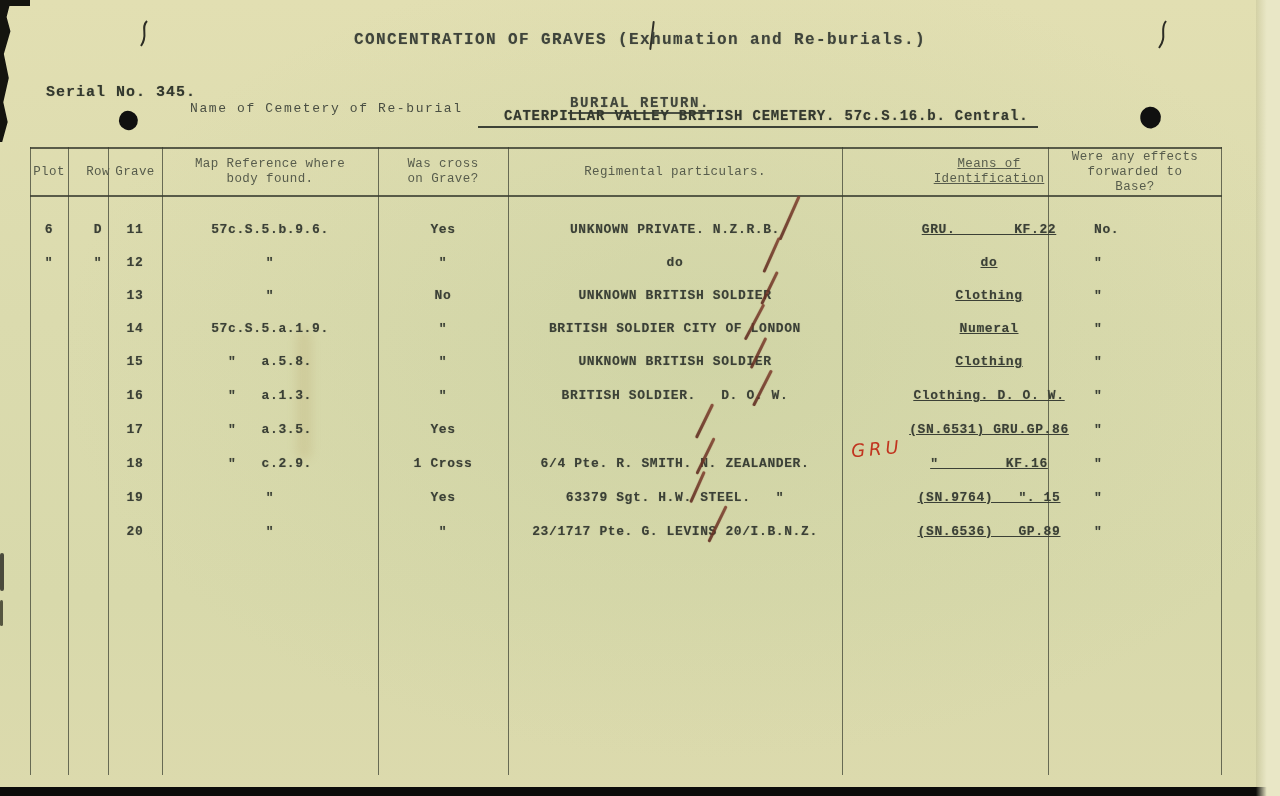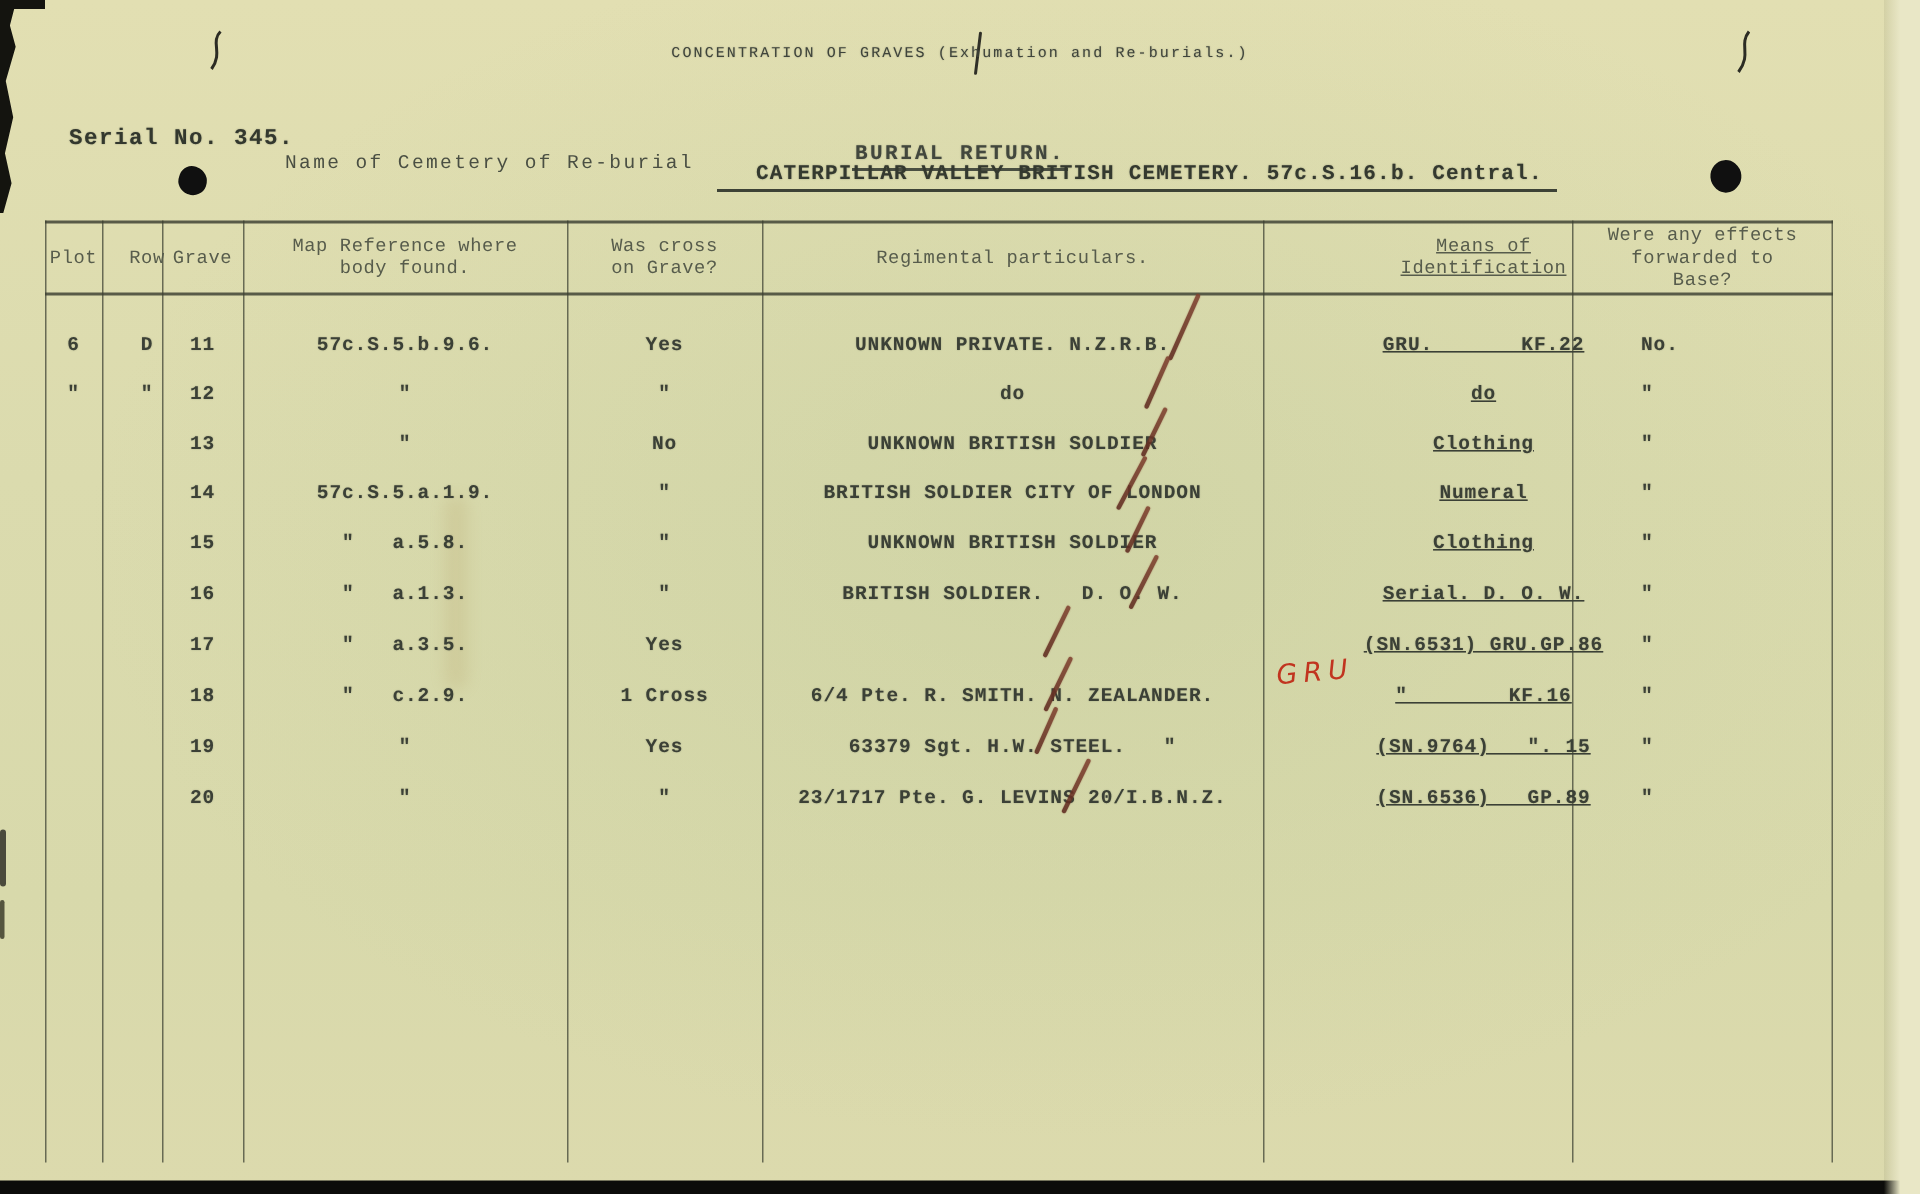--- a/index.html
+++ b/index.html
@@ -23,21 +23,21 @@
   .hole{position:absolute;background:#101010;border-radius:50%;}
   .hole.l{left:119px;top:111px;width:19px;height:19px;transform:rotate(20deg);border-radius:46% 54% 50% 50%;}
   .hole.r{left:1140px;top:107px;width:21px;height:21px;transform:rotate(40deg);border-radius:48% 52% 46% 54%;}
   .stain{position:absolute;left:296px;top:330px;width:16px;height:130px;background:#a98e4f;
     opacity:0.16;filter:blur(5px);border-radius:8px;}
   .penmark{position:absolute;}
   .title-slash{position:absolute;left:651px;top:21px;width:2px;height:29px;background:#2f2f27;
     transform:rotate(7deg);border-radius:2px;}
   
   .doc-title{position:absolute;left:0;top:31px;width:1280px;text-align:center;
-    font-size:10px;font-weight:normal;letter-spacing:1.4px;color:#3f443b;
+    font-size:16px;font-weight:bold;letter-spacing:1.4px;color:#3f443b;
     text-shadow:0 0 1px rgba(63,68,59,0.45);}
   .doc-subtitle{position:absolute;left:0;top:62px;width:1280px;text-align:center;}
   .doc-subtitle span{display:inline-block;font-size:14px;font-weight:bold;letter-spacing:1.6px;
     color:#42473d;border-bottom:2px solid #4a4f42;padding:0 2px 1px 2px;
     text-shadow:0 0 1px rgba(63,68,59,0.45);margin-top:33px;}
   .serial{position:absolute;left:46px;top:84px;font-size:15px;font-weight:bold;
     letter-spacing:1px;color:#33382e;text-shadow:0 0 1px rgba(51,56,46,0.45);}
   .cem-label{position:absolute;left:190px;top:101px;font-size:13px;letter-spacing:1.6px;color:#4a4f43;}
   .cem-value{position:absolute;left:478px;top:97px;font-size:14px;font-weight:bold;
     letter-spacing:0.8px;color:#34392f;border-bottom:2px solid #3d4236;
@@ -175,21 +175,21 @@
       <span class="cell c-means">Clothing</span>
       <span class="cell c-eff">"</span>
     </div>
     <div class="trow" style="top:236px">
       <span class="cell c-plot"></span>
       <span class="cell c-row"></span>
       <span class="cell c-grave">16</span>
       <span class="cell c-map">"   a.1.3.</span>
       <span class="cell c-cross">"</span>
       <span class="cell c-reg">BRITISH SOLDIER.   D. O. W.</span>
-      <span class="cell c-means">Serial. D. O. W.</span>
+      <span class="cell c-means">Clothing. D. O. W.</span>
       <span class="cell c-eff">"</span>
     </div>
     <div class="trow" style="top:270px">
       <span class="cell c-plot"></span>
       <span class="cell c-row"></span>
       <span class="cell c-grave">17</span>
       <span class="cell c-map">"   a.3.5.</span>
       <span class="cell c-cross">Yes</span>
       <span class="cell c-means">(SN.6531) GRU.GP.86</span>
       <span class="cell c-eff">"</span>

